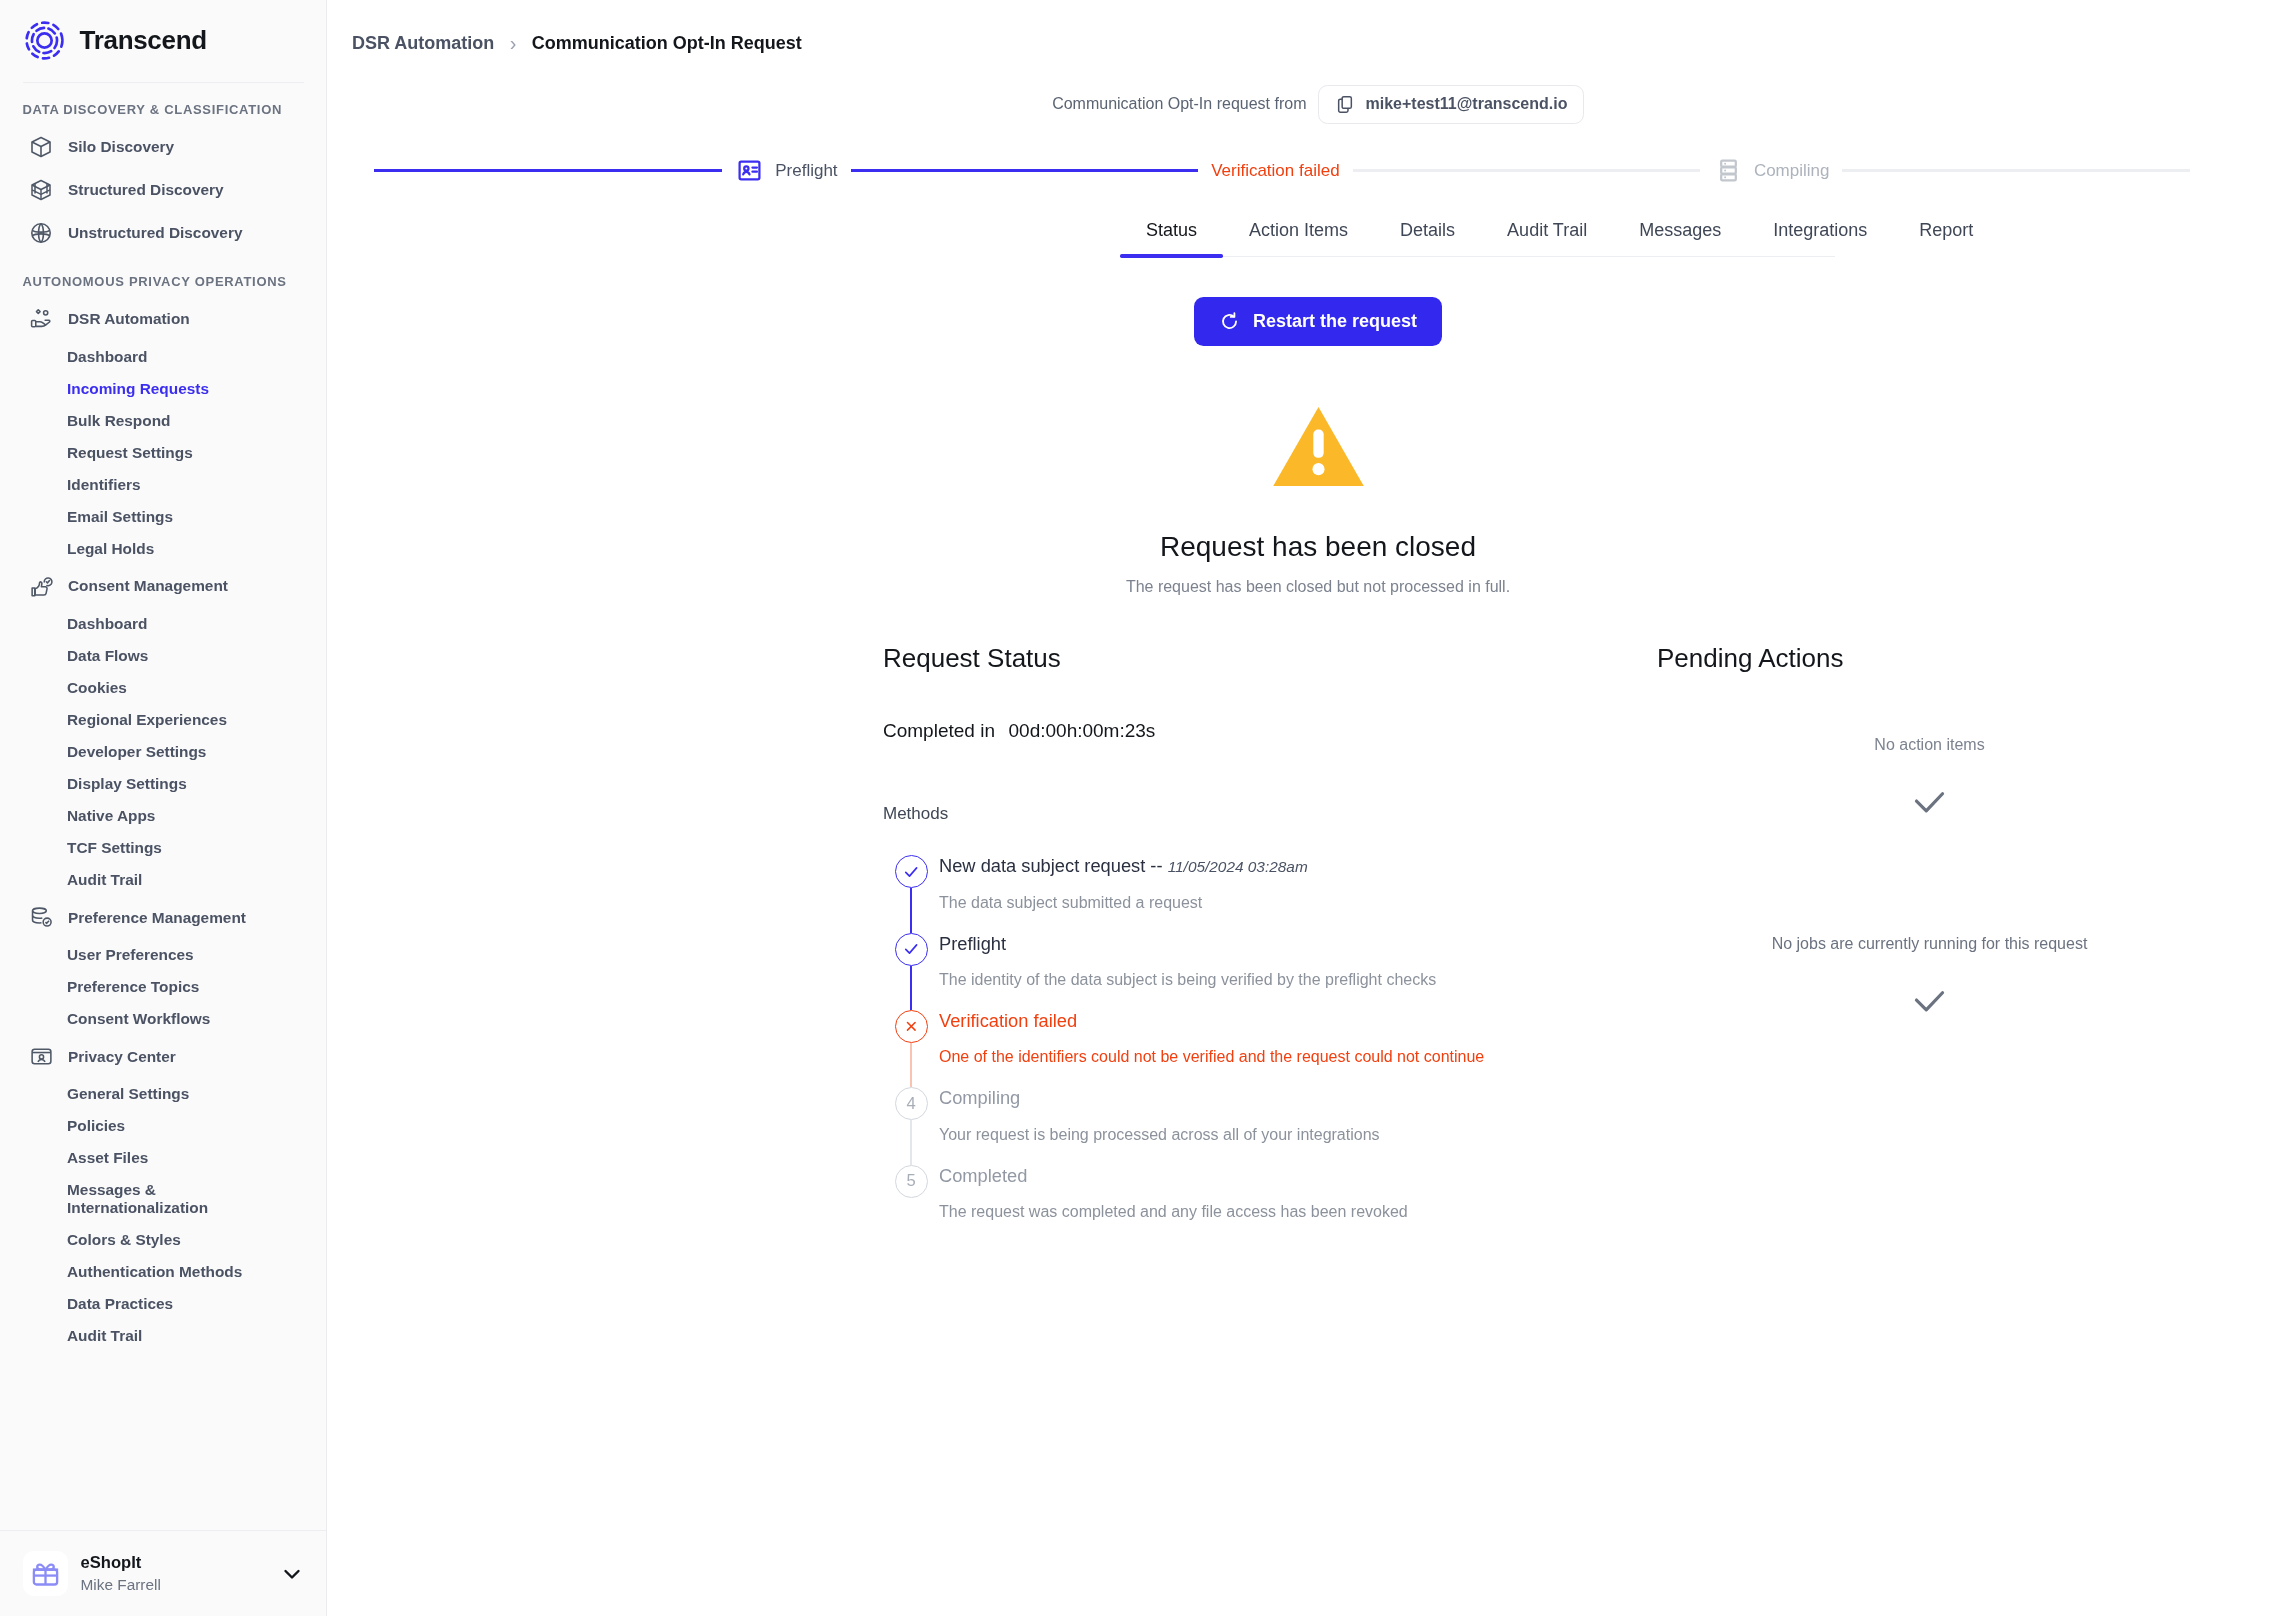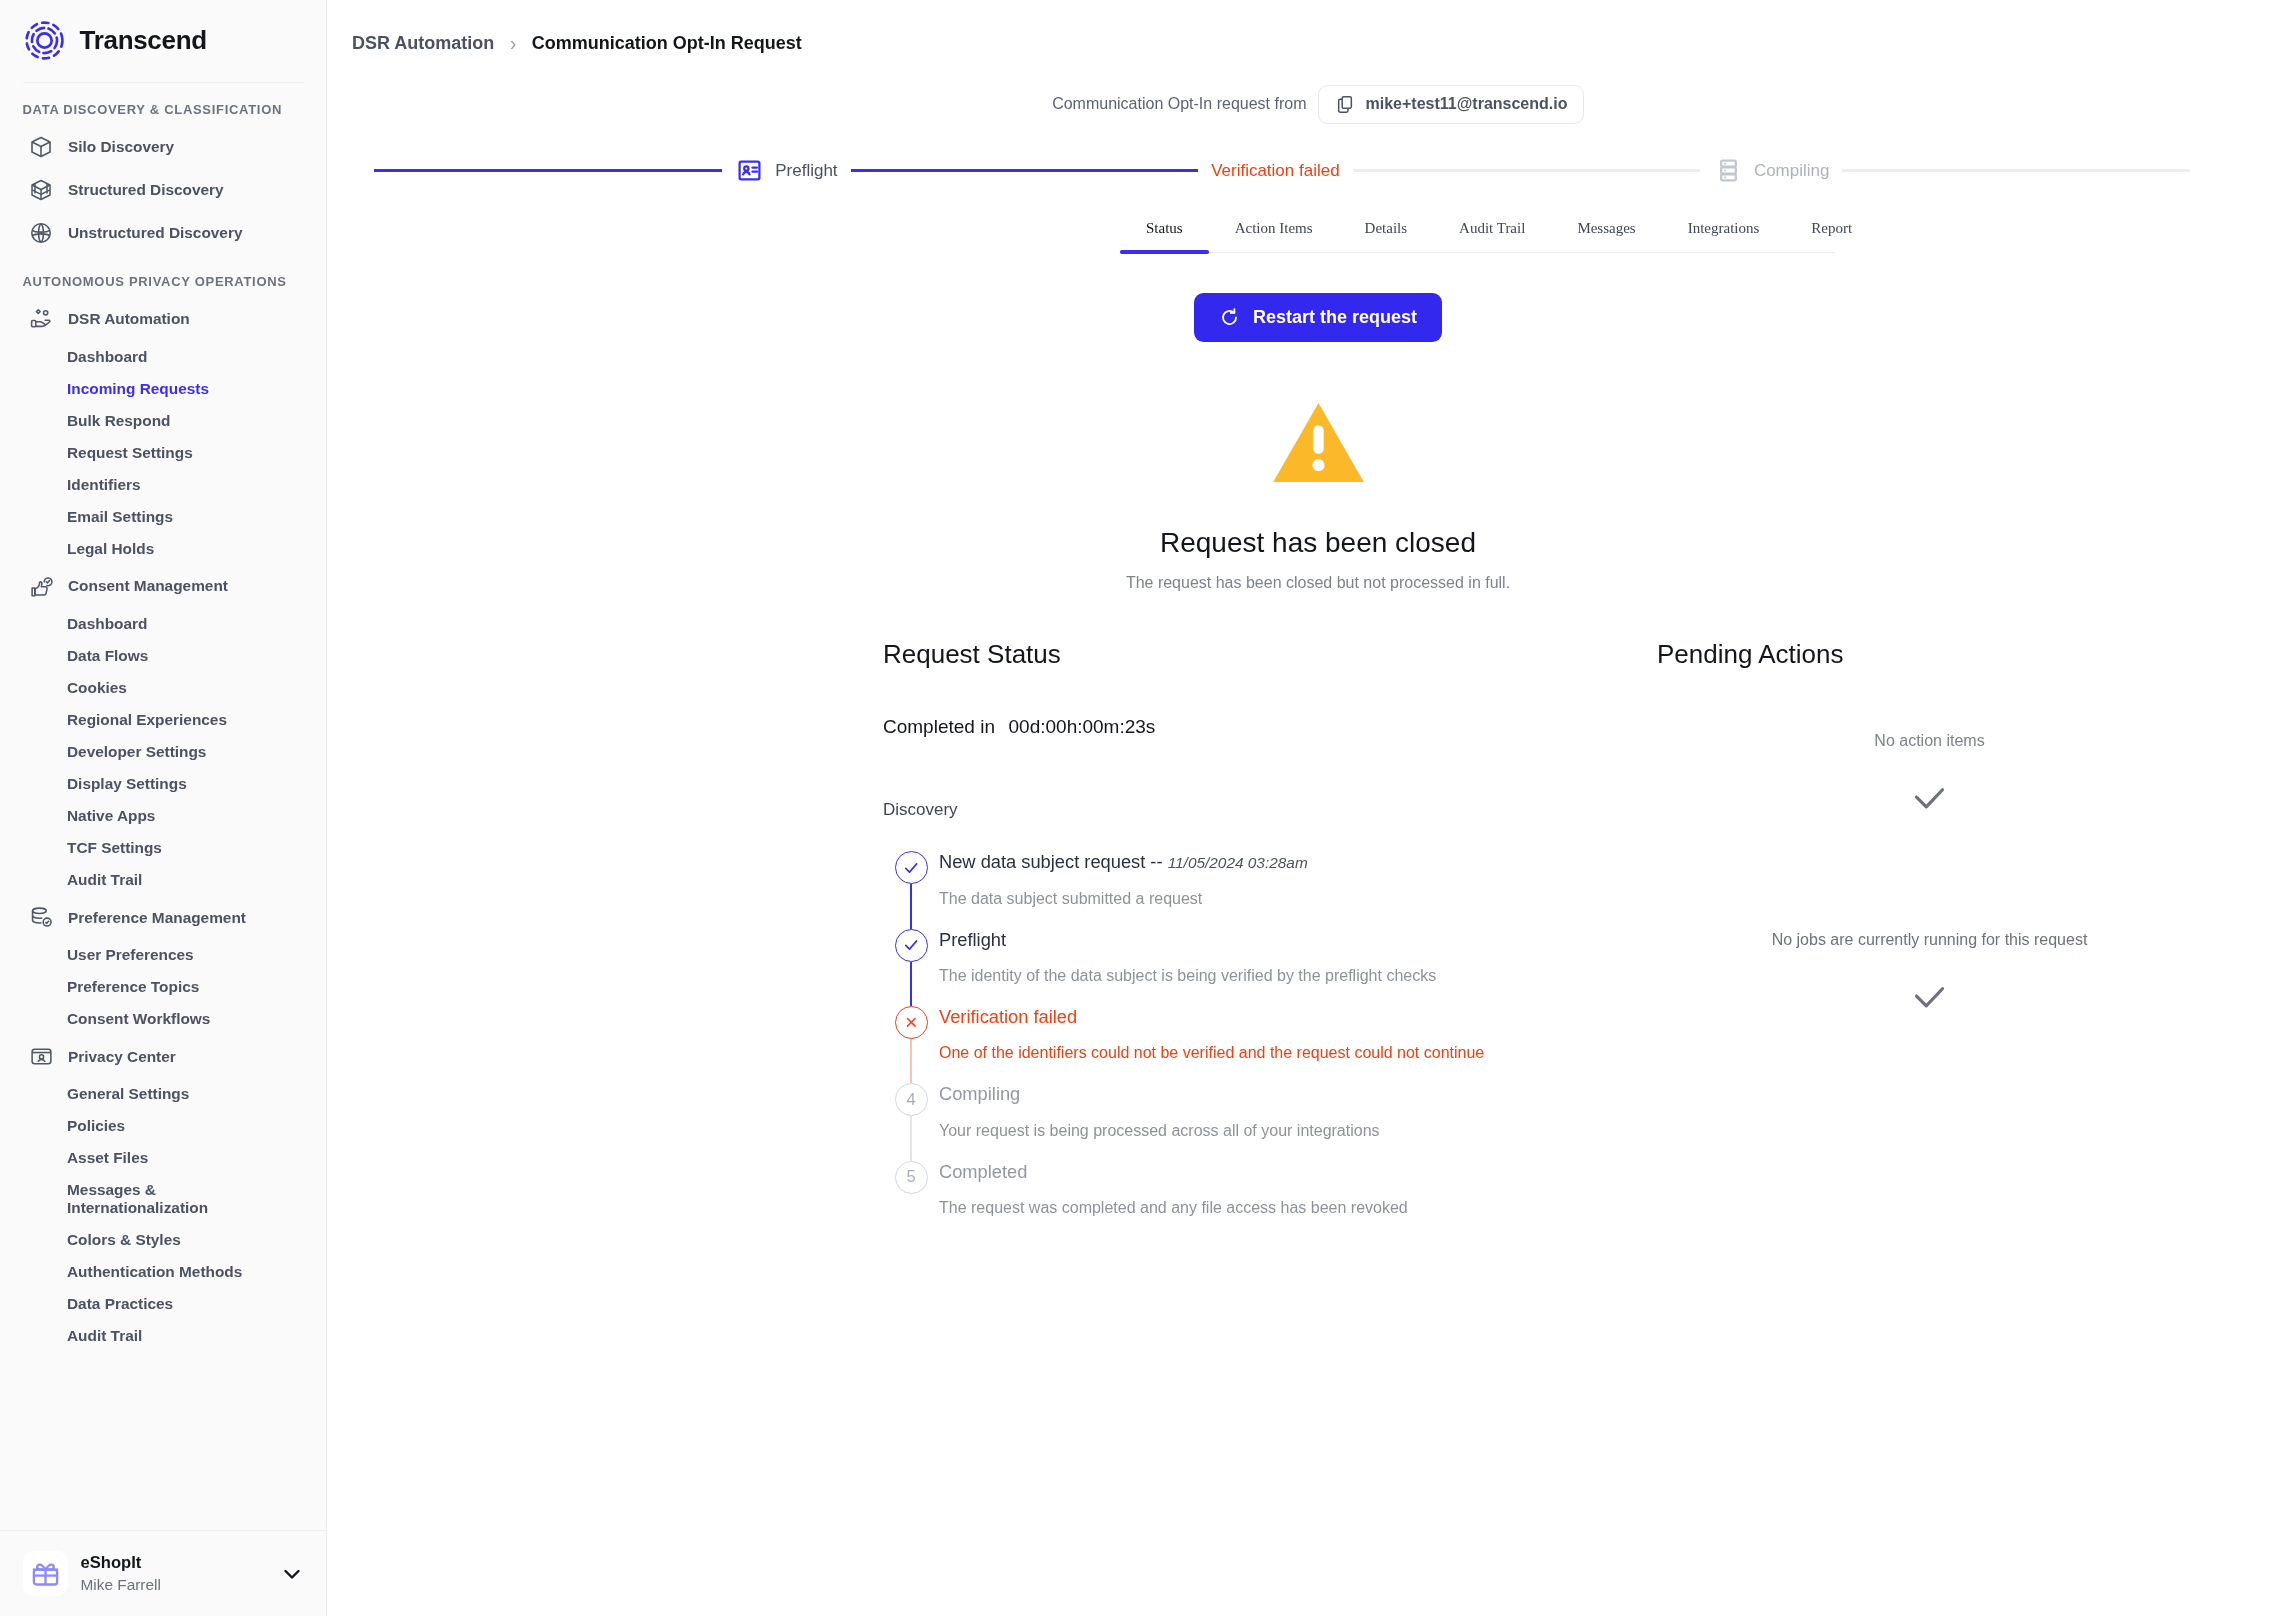--- a/index.html
+++ b/index.html
@@ -173,26 +173,25 @@
     padding: 0 438px 0 793px;
   }
   .tabs {
     display: flex;
     align-items: flex-end;
     gap: 0;
     border-bottom: 1.8px solid #eceef1;
     position: relative;
   }
   .tab {
-    font-size: 15px;
+    font-size: 18px;
     color: #3f4756;
     padding: 0 26px 15.4px 26px;
     white-space: nowrap;
     position: relative;
-    font-family: Liberation Serif, serif;
   }
   .tab.active { color: #13161b; }
   .tab.active::after {
     content: "";
     position: absolute;
     left: 0; right: 0; bottom: -1.8px;
     height: 3.6px;
     background: #3b2ef0;
     border-radius: 1.8px;
   }
@@ -553,21 +552,21 @@
   <div class="cols">
 
     <section class="col-left">
       <h2 class="col-title">Request Status</h2>
 
       <div class="completed-line">
         <span>Completed in</span>
         <span class="val">00d:00h:00m:23s</span>
       </div>
 
-      <div class="progress-title">Discovery</div>
+      <div class="progress-title">Methods</div>
 
       <div class="timeline">
 
         <div class="tl-item">
           <div class="tl-rail">
             <div class="tl-dot">
               <svg viewBox="0 0 24 24" width="18" height="18" fill="none" stroke="currentColor" stroke-width="2.2" stroke-linecap="round" stroke-linejoin="round">
                   <path d="M5 12.5 10 17.5 19.5 6.5"></path>
                 </svg>
             </div>

